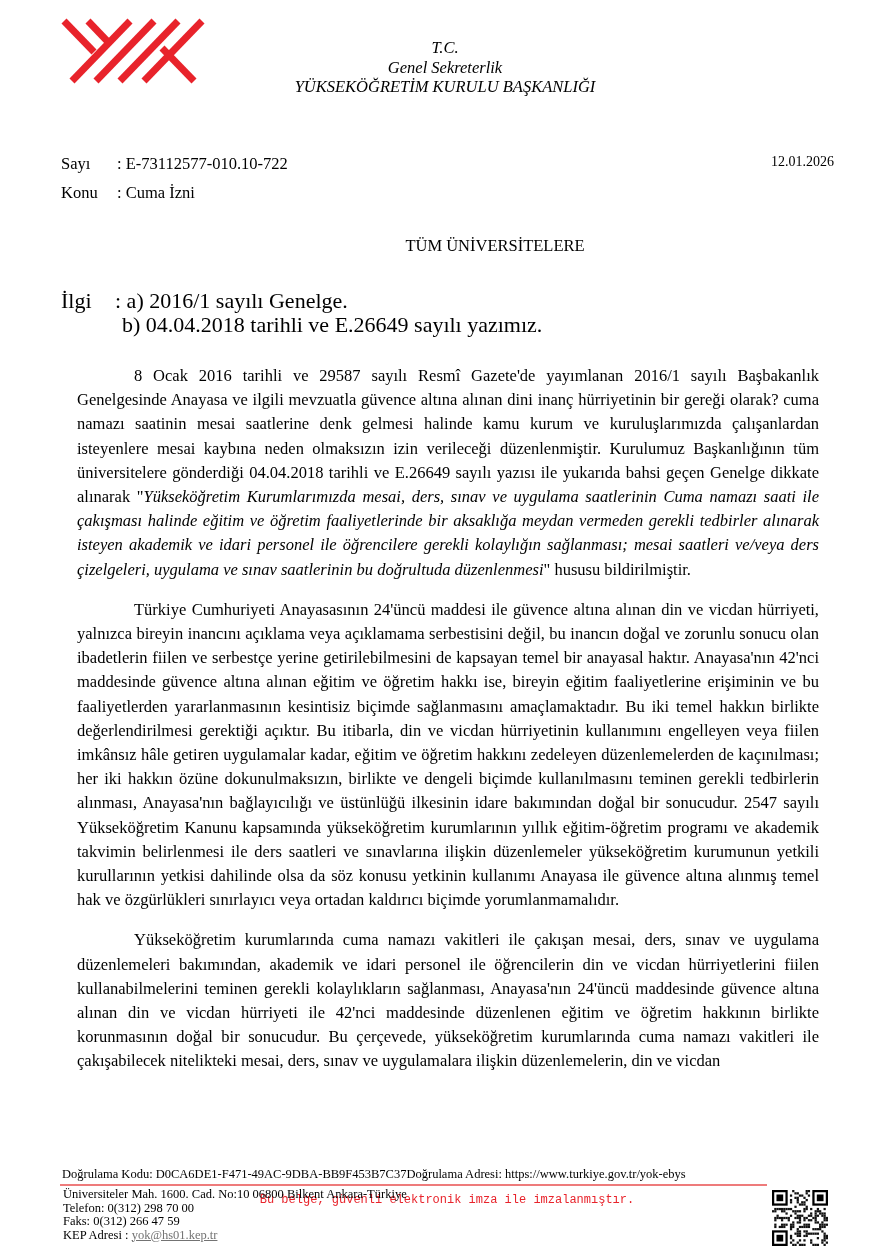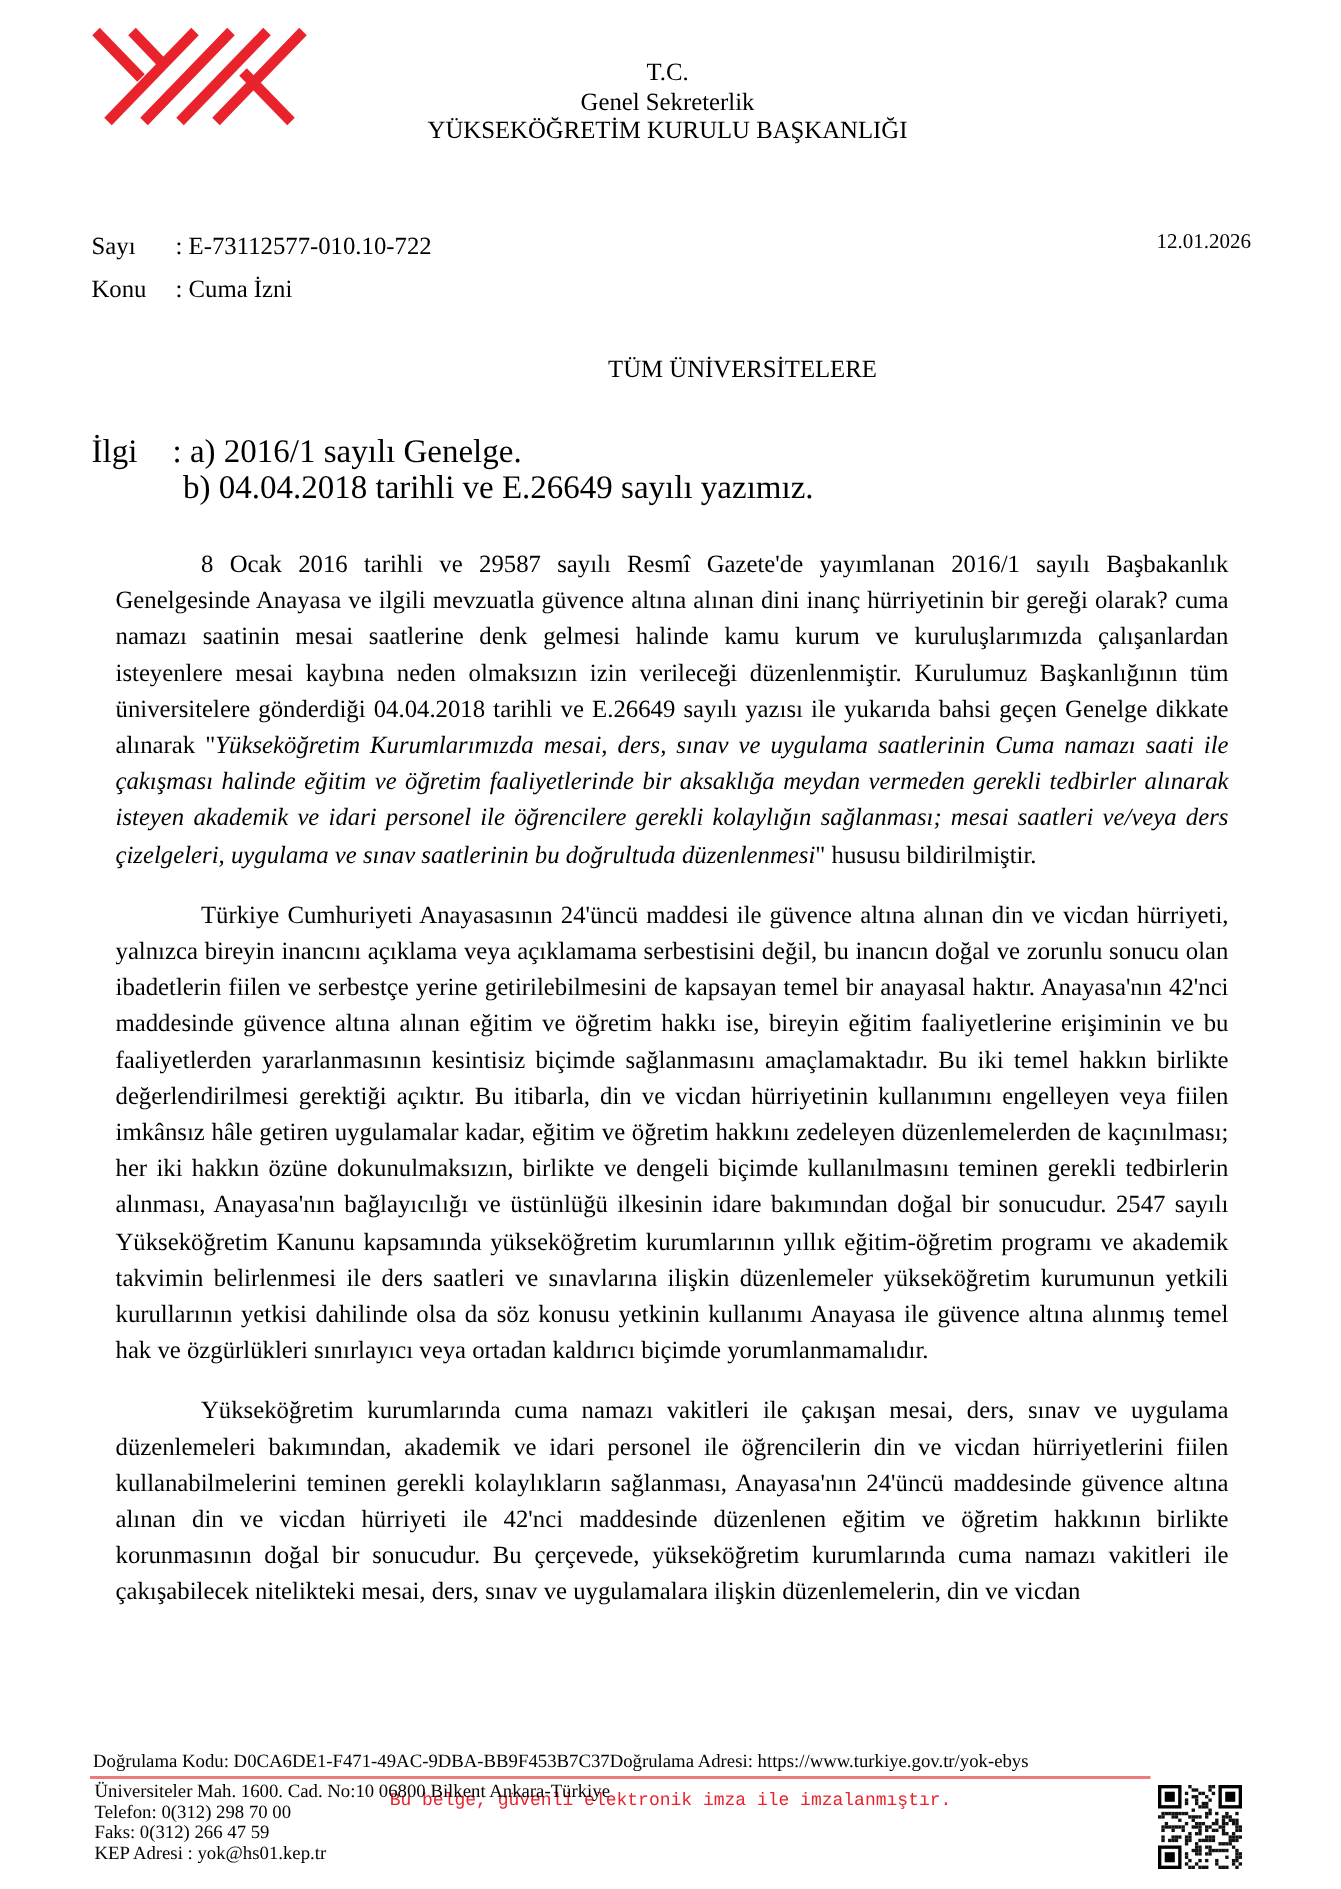--- a/index.html
+++ b/index.html
@@ -3,21 +3,21 @@
   <meta charset="utf-8">
   <style>
     html, body { margin: 0; padding: 0; background: #ffffff; }
     body {
       width: 894px; height: 1259px; position: relative; overflow: hidden;
       font-family: "Liberation Serif", serif; color: #000000;
     }
     .logo { position: absolute; left: 58px; top: 18px; width: 150px; height: 66px; }
     .header-center {
       position: absolute; left: 240px; width: 410px; top: 38px;
-      text-align: center; font-size: 16.5px; line-height: 19.5px;
+      text-align: center; font-size: 16.5px; line-height: 19.5px; font-style: italic;
     }
     .meta-row { position: absolute; left: 61px; font-size: 16.5px; }
     .meta-label { display: inline-block; width: 56px; }
     .meta-date { position: absolute; right: 60px; top: 154px; font-size: 14px; }
     .recipient {
       position: absolute; left: 0; width: 894px; top: 236px;
       text-align: center; font-size: 16.5px; padding-left: 48px;
     }
     .ilgi { position: absolute; left: 61px; top: 289px; font-size: 22px; line-height: 24px; }
     .ilgi-label { display: inline-block; width: 54px; }
@@ -37,21 +37,21 @@
       font-size: 12.5px; line-height: 15px; display: flex; 
     }
     .footer-line {
       position: absolute; left: 60px; width: 707px; top: 1184px; height: 2px;
       background: #ee7b7b;
     }
     .address {
       position: absolute; left: 63px; top: 1188px;
       font-size: 12.5px; line-height: 13.5px;
     }
-    .kep-link { color: #000000; }
+    .kep-link { color: #737373; text-decoration: underline; }
     .qr { position: absolute; left: 772px; top: 1190px; width: 56px; height: 56px; }
   </style>
 </head>
 <body>
 
 <svg class="logo" viewBox="0 0 150 66">
   <g stroke="#e8232b" stroke-width="7" fill="none" stroke-linecap="butt">
     <line x1="6" y1="3" x2="36" y2="34"></line>
     <line x1="30" y1="3" x2="52" y2="26"></line>
     <line x1="72" y1="3" x2="14" y2="63"></line>

